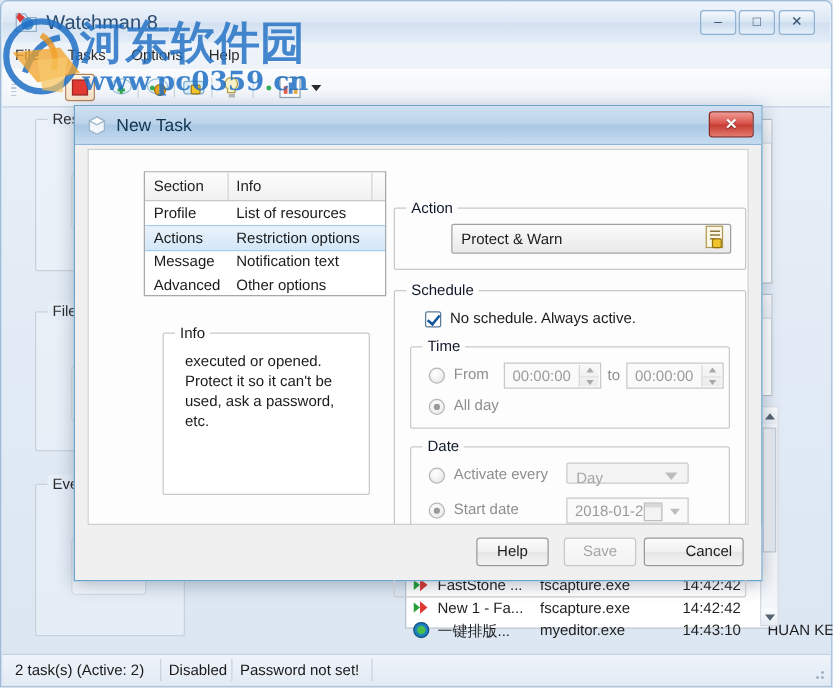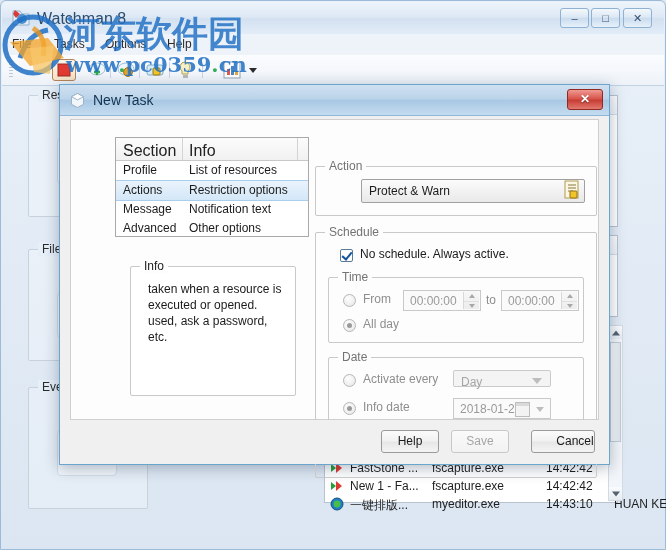--- a/index.html
+++ b/index.html
@@ -128,42 +128,42 @@
     text-shadow:0 1px 1px rgba(0,0,0,.45);}
   #dlg-body{position:absolute;left:10px;top:34px;right:10px;bottom:44px;
     background:#fdfdfd;border:1px solid #cfcfcf;box-sizing:border-box;}
   #dlg-foot{position:absolute;left:0;right:0;bottom:0;height:44px;background:#f0f0f0;}
 
   
   #sectiontbl{position:absolute;left:44px;top:17px;width:194px;height:100px;
     background:#fff;border:1px solid #a9a9a9;box-sizing:border-box;}
   #sectiontbl .hdr{position:absolute;left:0;top:0;right:0;height:22px;
     background:linear-gradient(to bottom,#fcfcfc,#f1f1f1);border-bottom:1px solid #c8c8c8;}
-  #sectiontbl .hdr .c1,#sectiontbl .hdr .c2{position:absolute;top:4px;font-size:16px;color:#222;}
+  #sectiontbl .hdr .c1,#sectiontbl .hdr .c2{position:absolute;top:4px;font-size:12px;color:#222;}
   #sectiontbl .hdr .c1{left:7px;} #sectiontbl .hdr .c2{left:73px;}
   #sectiontbl .hsep{position:absolute;top:0;left:66px;width:1px;height:22px;background:#d3d3d3;}
   #sectiontbl .rsep{position:absolute;top:0;right:10px;width:1px;height:22px;background:#d3d3d3;}
   .srow{position:absolute;left:0;right:0;height:19px;}
   .srow .s1{position:absolute;left:7px;top:2px;font-size:12px;color:#1b1b1b;}
   .srow .s2{position:absolute;left:73px;top:2px;font-size:12px;color:#1b1b1b;}
   .srow.sel{background:linear-gradient(to bottom,#eaf3fc,#d3e7f8);
     border-top:1px solid #a9cdec;border-bottom:1px solid #a9cdec;}
 
   
   #dlg-info{position:absolute;left:59px;top:146px;width:164px;height:128px;
     border:1px solid #c9c9c9;border-radius:2px;background:#fff;}
   #dlg-info .lbl{position:absolute;top:-8px;left:9px;background:#fdfdfd;padding:0 4px;
     font-size:12px;color:#1b1b1b;}
   #dlg-info .txt{position:absolute;left:17px;top:14px;right:8px;font-size:12px;
     line-height:16px;color:#1b1b1b;}
 
   
   .dgrp{position:absolute;border:1px solid #c9c9c9;border-radius:2px;background:transparent;}
   .dgrp > .lbl{position:absolute;top:-8px;left:9px;background:#fdfdfd;padding:0 4px;
-    font-size:12px;color:#737373;white-space:nowrap;}
+    font-size:12px;color:#0f172a;white-space:nowrap;}
   #grp-action{left:244px;top:46px;width:280px;height:48px;}
   #grp-schedule{left:244px;top:112px;width:280px;height:244px;}
   #grp-time{left:12px;top:44px;width:254px;height:64px;}
   #grp-date{left:12px;top:124px;width:254px;height:72px;}
   #grp-time > .lbl,#grp-date > .lbl{background:#fdfdfd;}
 
   .combo{position:absolute;height:24px;background:linear-gradient(to bottom,#fbfbfb,#e9e9e9);
     border:1px solid #a0a0a0;box-sizing:border-box;border-radius:2px;}
   .combo .cv{position:absolute;left:7px;top:4px;font-size:12px;color:#1b1b1b;white-space:nowrap;}
   .combo .carr{position:absolute;right:8px;top:9px;width:0;height:0;
@@ -210,21 +210,21 @@
     border-left:4px solid transparent;border-right:4px solid transparent;border-top:5px solid #bdbdbd;}
 
   .dbtn{position:absolute;bottom:11px;height:23px;
     background:linear-gradient(to bottom,#fbfbfb 0%,#f1f1f1 48%,#e6e6e6 52%,#f4f4f4 100%);
     border:1px solid #9a9a9a;border-radius:3px;box-sizing:border-box;
     font-size:12px;color:#1b1b1b;text-align:center;line-height:21px;}
   .dbtn.dis{color:#a6a6a6;border-color:#c8c8c8;
     background:linear-gradient(to bottom,#fafafa,#f2f2f2);text-align:center;}
   #btn-help{right:170px;width:58px;}
   #btn-save{right:100px;width:58px;}
-  #btn-cancel{right:14px;width:64px;padding-left:24px;}
+  #btn-cancel{right:14px;width:80px;padding-left:24px;}
 
   
   #watermark{position:absolute;left:0;top:0;width:666px;height:550px;pointer-events:none;}
   #wm-cn{position:absolute;left:64px;top:10px;font-size:36px;font-weight:bold;
     color:#1f6fc4;opacity:.82;font-family:"DejaVu Sans",sans-serif;white-space:nowrap;
     text-shadow:0 1px 0 rgba(255,255,255,.45);}
   #wm-url{position:absolute;left:66px;top:52px;font-size:21px;font-weight:bold;
     color:#1f6fc4;opacity:.85;font-family:"DejaVu Serif",serif;white-space:nowrap;}
   #wm-url .dot{color:#17a03a;}
   #wm-logo{position:absolute;left:2px;top:14px;width:62px;height:62px;}
@@ -363,20 +363,29 @@
       <div class="arrow up">
           <span class="tri up"></span>
         </div>
       <div class="thumb"></div>
       <div class="arrow dn">
           <span class="tri dn"></span>
         </div>
     </div>
   </div>
 
+  <div id="statusbar">
+    <span class="seg" style="left:10px">2 task(s) (Active: 2)</span>
+    <div class="divline" style="left:126px"></div>
+    <span class="seg" style="left:133px">Disabled</span>
+    <div class="divline" style="left:183px"></div>
+    <span class="seg" style="left:190px">Password not set!</span>
+    <div class="divline" style="left:295px"></div>
+    <div id="resize-grip"></div>
+  </div>
 </div>
 
 <div id="dialog">
   <div id="dlg-title">
     <svg id="dlg-icon" viewBox="0 0 17 17">
       <path d="M8.5 1.5l6 3.2v7.6l-6 3.2-6-3.2V4.7z" fill="#f2f6fa" stroke="#9ab4c9"></path>
       <path d="M8.5 1.5l6 3.2-6 3.2-6-3.2z" fill="#ffffff" stroke="#9ab4c9"></path>
     </svg>
     <div id="dlg-caption">New Task</div>
     <div id="dlg-close">✕</div>
@@ -405,22 +414,22 @@
       </div>
       <div class="srow" style="top:81px">
         <span class="s1">Advanced</span>
         <span class="s2">Other options</span>
       </div>
     </div>
 
     <div id="dlg-info">
       <span class="lbl">Info</span>
       <div class="txt">
-        <div>taken when a resource is</div>
         <div>executed or opened.</div>
+        <div>Protect it so it can't be</div>
         <div>used, ask a password, etc.</div>
       </div>
     </div>
 
     <div class="dgrp" id="grp-action">
       <span class="lbl">Action</span>
       <div class="combo" id="action-combo">
         <span class="cv">Protect &amp; Warn</span>
         <span class="carr"></span>
       </div>
@@ -477,21 +486,21 @@
         <span class="lbl">Date</span>
 
         <div class="radio" style="left:14px;top:16px"></div>
         <span class="rlbl" style="left:34px;top:14px">Activate every</span>
         <div class="combo dis" style="left:124px;top:12px;width:98px;height:17px">
           <span class="cv">Day</span>
           <span class="carr" style="top:7px"></span>
         </div>
 
         <div class="radio on" style="left:14px;top:44px"></div>
-        <span class="rlbl" style="left:34px;top:42px">Info date</span>
+        <span class="rlbl" style="left:34px;top:42px">Start date</span>
         <div class="datefield" style="left:124px;top:40px;width:98px">
           <span class="dv">2018-01-23</span>
           <span class="calicon"></span>
           <span class="dfarr"></span>
         </div>
       </div>
     </div>
   </div>
 
   <div id="dlg-foot">

